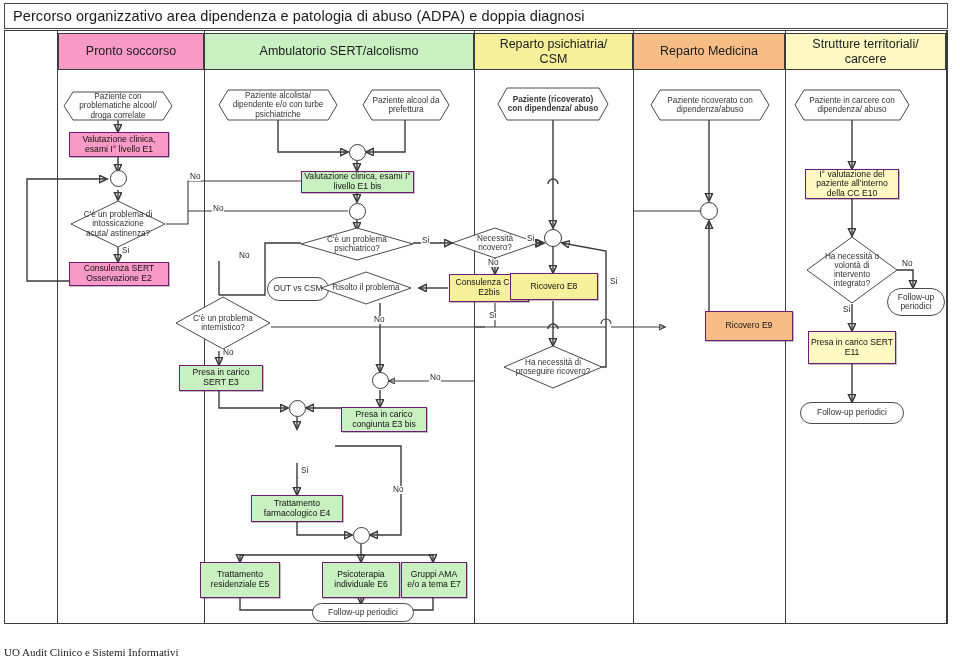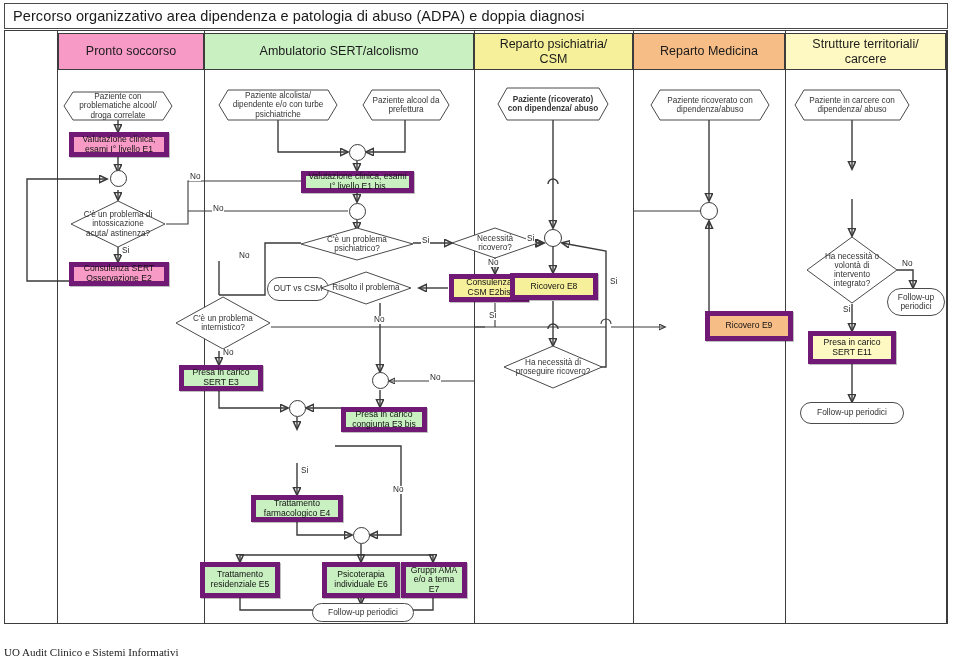--- a/index.html
+++ b/index.html
@@ -27,21 +27,21 @@
     display:flex;align-items:center;justify-content:center;text-align:center;
     font-size:12.5px;color:#1b1b1b;line-height:1.15;padding:0 10px;
   }
 
   
   .node{position:absolute;box-sizing:border-box;display:flex;align-items:center;justify-content:center;text-align:center;line-height:1.12;color:#111;}
   .hexwrap{position:absolute;}
   .hexwrap svg{position:absolute;left:0;top:0;overflow:visible;}
   .hexwrap .lbl{position:absolute;left:0;top:0;width:100%;height:100%;display:flex;align-items:center;justify-content:center;text-align:center;font-size:8.2px;line-height:1.15;color:#333;padding:4px 8px;box-sizing:border-box;}
 
-  .rect{border:5px solid #701a75;font-size:8.6px;padding:5px 2px;box-shadow:1px 1px 0 rgba(0,0,0,.25);}
+  .rect{border:1px solid #701a75;font-size:8.6px;padding:5px 2px;box-shadow:1px 1px 0 rgba(0,0,0,.25);}
 
   .diamondwrap{position:absolute;}
   .diamondwrap svg{position:absolute;left:0;top:0;overflow:visible;}
   .diamondwrap .lbl{position:absolute;left:0;top:0;width:100%;height:100%;display:flex;align-items:center;justify-content:center;text-align:center;font-size:8.2px;line-height:1.1;color:#333;padding:0 12px;box-sizing:border-box;}
 
   .pill{border:1px solid #4b4b4b;border-radius:999px;background:#fff;font-size:8.4px;color:#333;}
   .circ{border:1px solid #3a3a3a;border-radius:50%;background:#fff;}
 
   
   .c-pink{background:#f79ac6;}
@@ -367,20 +367,23 @@
       <span>Ricovero E9</span>
     </div>
 
     <div class="hexwrap" style="left:789px;top:58px;width:116px;height:32px;">
       <svg width="116" height="32">
           <polygon points="10,1 106,1 115,16 106,31 10,31 1,16" fill="#ffffff" stroke="#4a4a4a" stroke-width="1"></polygon>
         </svg>
       <div class="lbl">Paziente in carcere con dipendenza/ abuso</div>
     </div>
 
+    <div class="node rect c-gray" style="left:800px;top:138px;width:94px;height:30px;">
+      <span>I° valutazione del paziente all'interno della CC E10</span>
+    </div>
 
     <div class="diamondwrap" style="left:801px;top:205px;width:92px;height:68px;">
       <svg width="92" height="68">
           <polygon points="46,1 91,34 46,67 1,34" fill="#ffffff" stroke="#4a4a4a" stroke-width="1"></polygon>
         </svg>
       <div class="lbl">Ha necessità o volontà di intervento integrato?</div>
     </div>
     <div class="el" style="left:896px;top:229px;">No</div>
     <div class="el" style="left:837px;top:275px;">Si</div>
 

